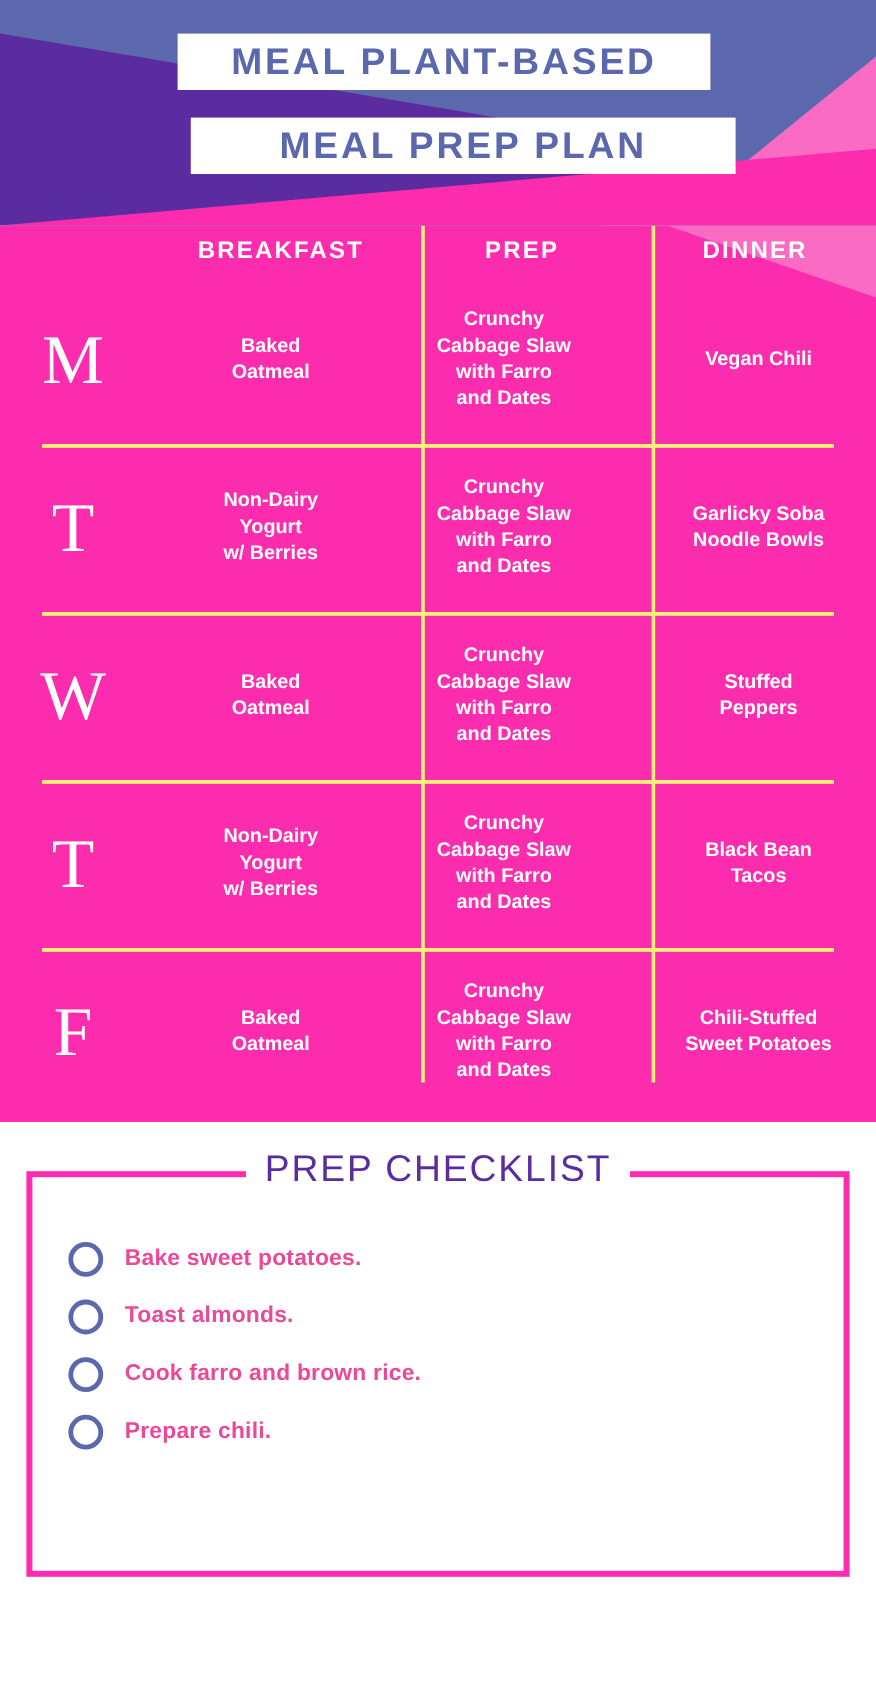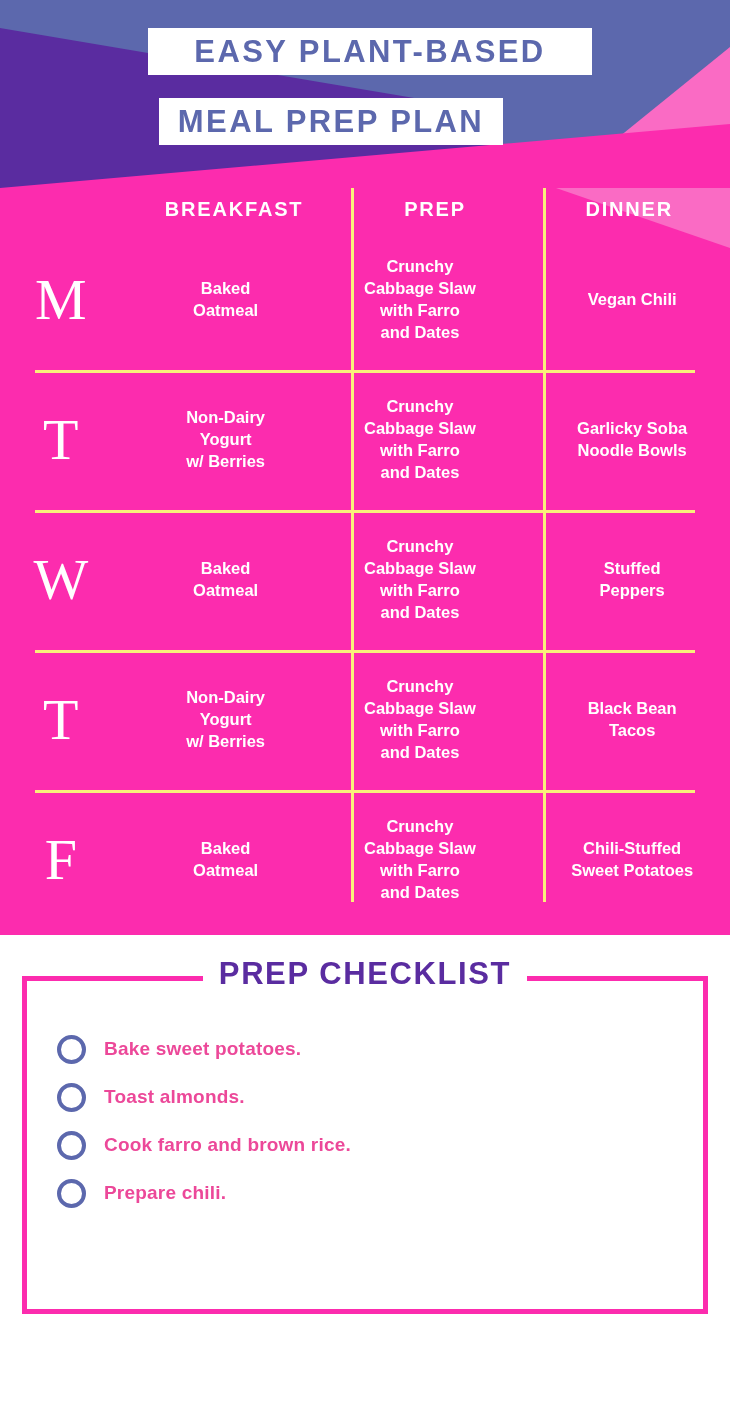--- a/index.html
+++ b/index.html
@@ -41,21 +41,21 @@
   }
   .title-box span {
     color:#5c68ad;
     font-weight:bold;
     letter-spacing:2.4px;
     font-size:31px;
     line-height:1;
     white-space:nowrap;
   }
   #title-box-1 { left:148px; top:28px; width:444px; height:47px; }
-  #title-box-2 { left:159px; top:98px; width:344px; height:47px; }
+  #title-box-2 { left:159px; top:98px; width:454px; height:47px; }
 
   
   #table-section {
     position:relative;
     width:730px;
     height:747px;
     background:#fc2cae;
     overflow:hidden;
   }
   #table-overlay-light {
@@ -145,21 +145,21 @@
     left:0; top:-24px;
     width:100%;
     text-align:center;
     pointer-events:none;
   }
   #checklist-title {
     display:inline-block;
     background:#ffffff;
     padding:0 16px;
     color:#5a2ca0;
-    font-weight:bold;
+    font-weight:normal;
     font-size:31px;
     letter-spacing:1.6px;
     line-height:1.1;
     white-space:nowrap;
   }
   #checklist-items {
     position:absolute;
     left:30px; top:44px;
     right:20px;
   }
@@ -194,21 +194,21 @@
 
   <svg id="shape-pink-light" class="shape" viewBox="0 0 730 188" preserveAspectRatio="none">
     <polygon points="730,47 730,188 556,188" fill="#fa6bc4"></polygon>
   </svg>
 
   <svg id="shape-pink-hot" class="shape" viewBox="0 0 730 188" preserveAspectRatio="none">
     <polygon points="0,188 730,124 730,188" fill="#fc2cae"></polygon>
   </svg>
 
   <div id="title-box-1" class="title-box">
-    <span>EASY PLANT-BASED</span>
+    <span>MEAL PLANT-BASED</span>
   </div>
   <div id="title-box-2" class="title-box">
     <span>MEAL PREP PLAN</span>
   </div>
 </div>
 
 <div id="table-section">
 
   <svg id="table-overlay-light" viewBox="0 0 730 60" preserveAspectRatio="none">
     <polygon points="730,0 730,60 556,0" fill="#fa6bc4"></polygon>

